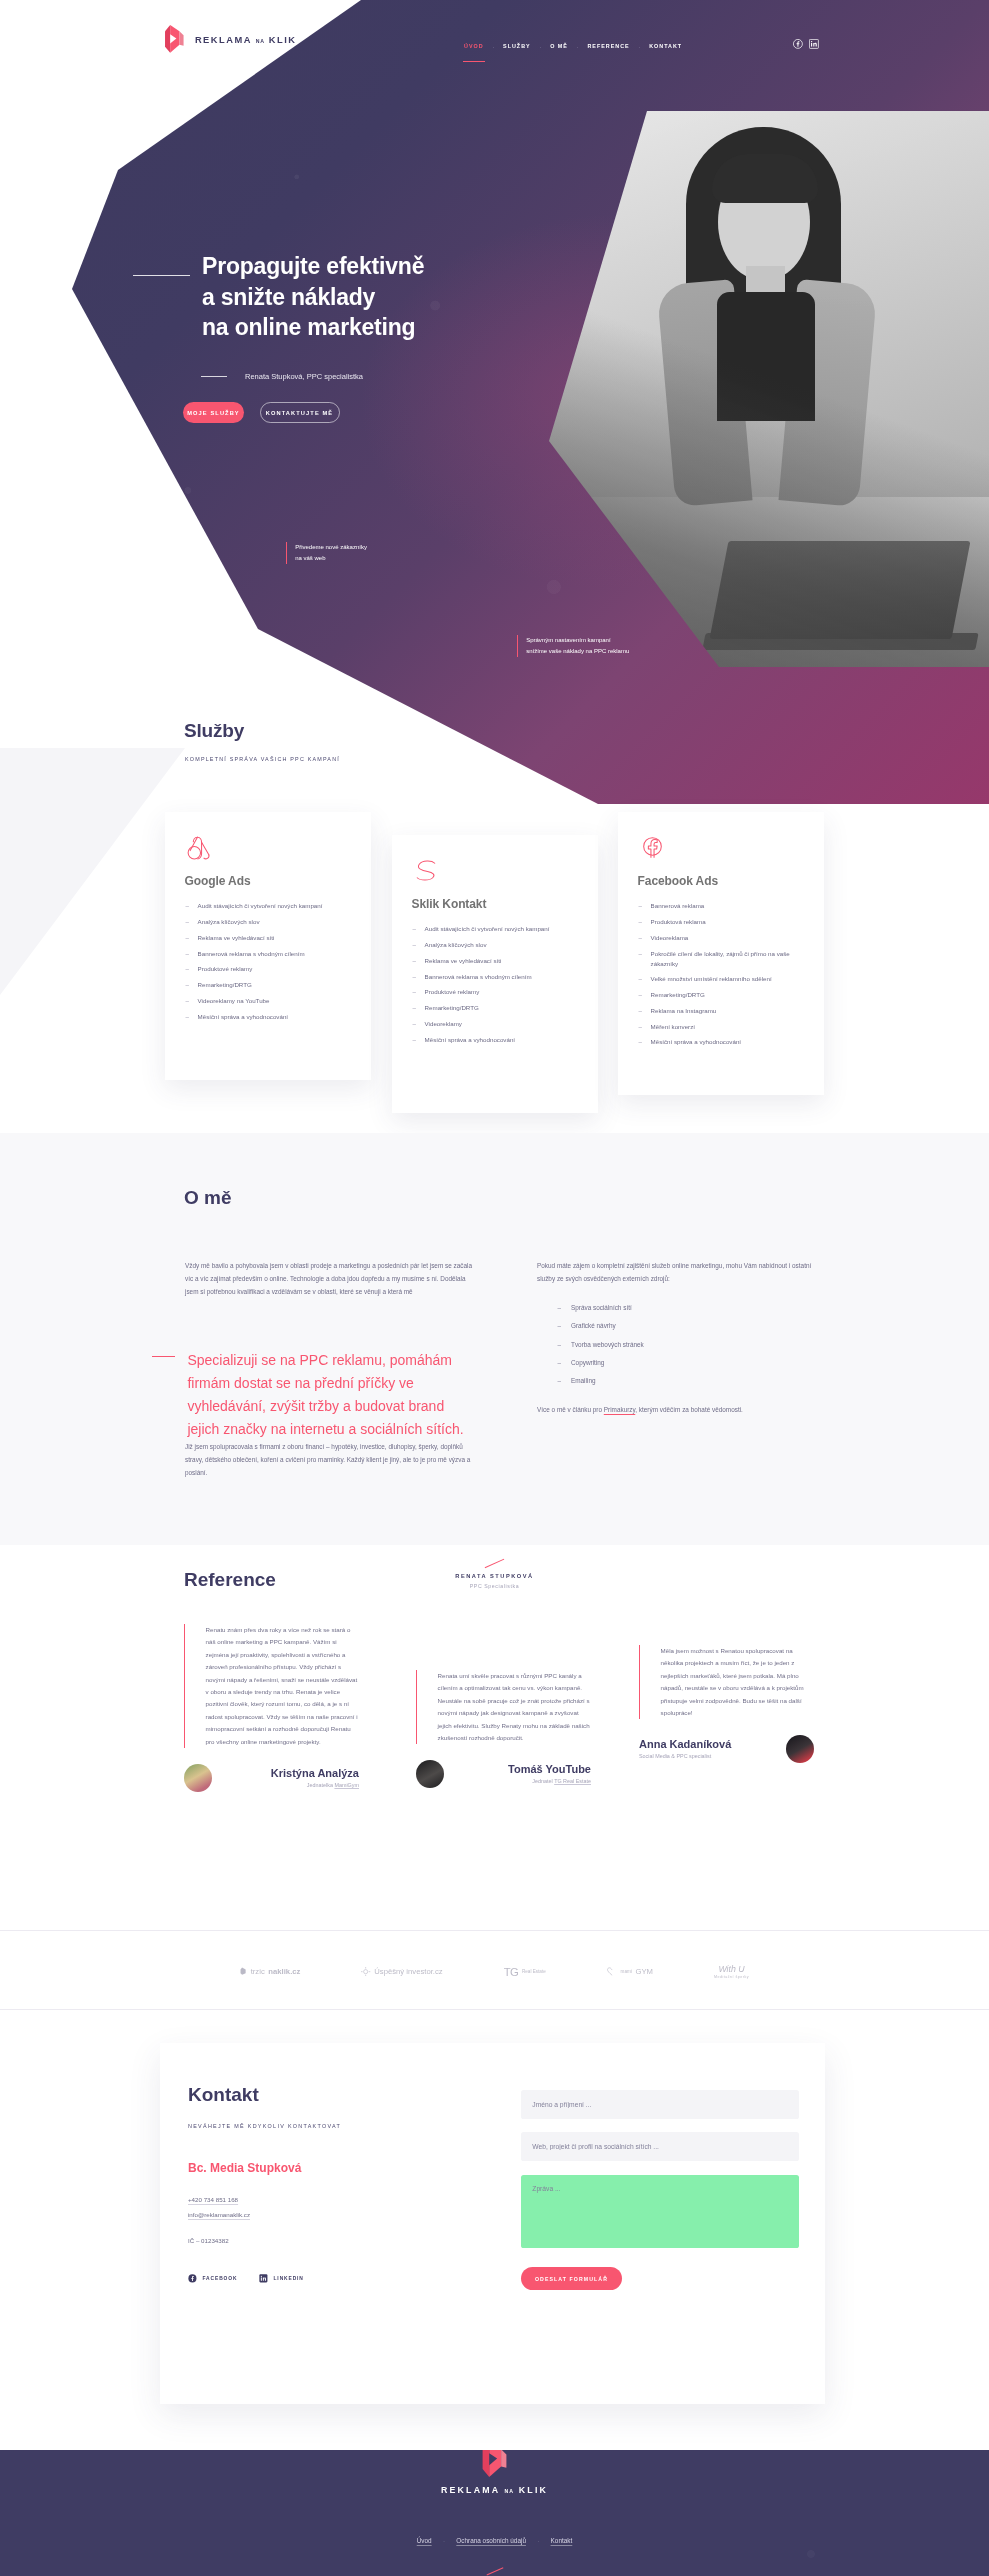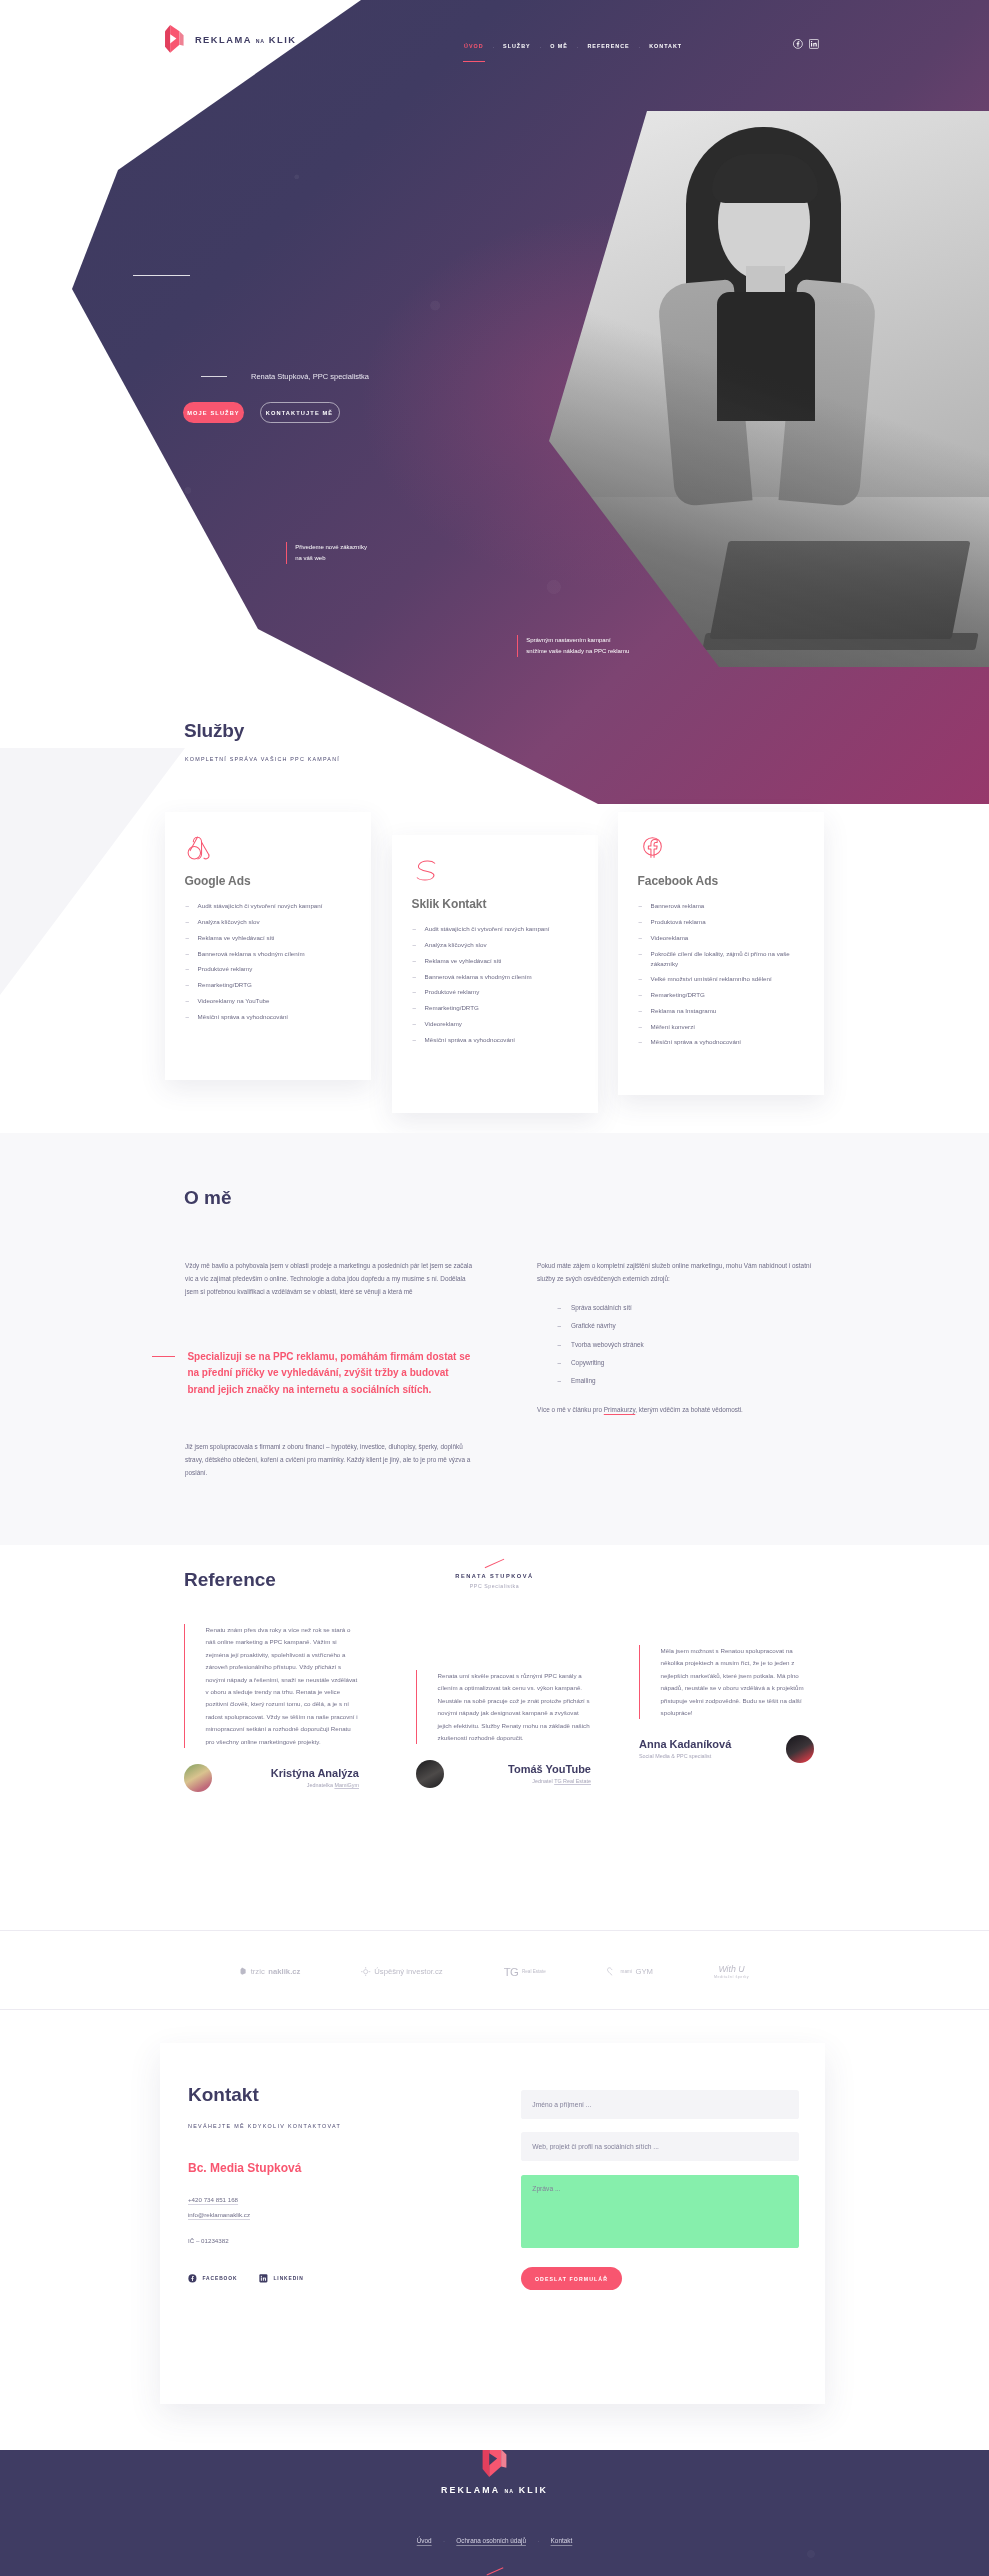--- a/index.html
+++ b/index.html
@@ -44,21 +44,21 @@
   .ph-face{position:absolute;left:63px;top:37px;width:92px;height:116px;background:#d6cfc8;border-radius:46px/61px;}
   .ph-hair-f{position:absolute;left:57px;top:27px;width:106px;height:49px;background:#312e2c;border-radius:53px 53px 20.6px 20.6px;}
   .ph-neck{position:absolute;left:91px;top:139px;width:39px;height:41px;background:#cbc3bb;}
   .ph-top{position:absolute;left:62px;top:165px;width:98px;height:129px;background:#2b2927;border-radius:12.4px 12.4px 0 0;}
   .ph-jacket-l{position:absolute;left:11.3px;top:155px;width:77px;height:222px;background:linear-gradient(180deg,#a9a49e,#8f8a84);border-radius:31px 9.3px 0 20.6px;transform:rotate(-5deg);}
   .ph-jacket-r{position:absolute;left:133px;top:155px;width:80px;height:222px;background:linear-gradient(180deg,#b2ada7,#94908a);border-radius:9.3px 31px 20.6px 0;transform:rotate(5deg);}
   .hero-photo-tint{position:absolute;inset:0;background:linear-gradient(200deg,rgba(61,58,95,0) 48%,rgba(120,60,104,.62) 78%,rgba(150,56,107,.85) 100%);}
 
   .hero-rule{position:absolute;left:133px;top:275px;width:57px;height:1px;background:#fff;opacity:.85;}
   .hero-h1{position:absolute;left:202px;top:251px;width:412px;color:#fff;font-size:23px;line-height:1.33;font-weight:700;letter-spacing:-0.2px;}
-  .hero-sub-wrap{position:absolute;left:201px;top:372px;display:flex;align-items:center;gap:24px;}
+  .hero-sub-wrap{position:absolute;left:201px;top:372px;display:flex;align-items:center;gap:18px;}
   .hero-sub-rule{width:26px;height:1px;background:#fff;opacity:.8;}
   .hero-sub{color:#e9e7f0;font-size:7.5px;}
   .hero-btns{position:absolute;left:183px;top:402px;display:flex;gap:15.5px;}
   .btn-pill{border-radius:12.4px;font-size:5.7px;letter-spacing:1.1px;font-weight:700;display:flex;align-items:center;justify-content:center;cursor:pointer;}
   .btn-primary{background:#f85670;color:#fff;width:61px;height:21px;border:none;}
   .btn-ghost{background:transparent;color:#fff;width:80px;height:21px;border:0.5px solid rgba(255,255,255,.55);}
 
   .hero-note{position:absolute;color:#fff;font-size:6px;line-height:1.85;padding-left:8.2px;border-left:1px solid #f85670;}
   .hero-note-1{left:286px;top:542px;}
   .hero-note-2{left:517px;top:635px;}
@@ -81,21 +81,21 @@
 
   
   .about-bg{position:absolute;left:0;top:1133px;width:989px;height:412px;background:#f8f8fa;}
   .about{position:absolute;left:0;top:1133px;width:989px;}
   .about-title{position:absolute;left:184px;top:54px;font-size:19px;font-weight:700;color:#3f3c63;}
   .about-col-l{position:absolute;left:185px;top:126px;width:289px;}
   .about-col-r{position:absolute;left:537px;top:126px;width:289px;}
   .p-body{font-size:6.4px;line-height:2.05;color:#6f6d88;}
   .about-hl-wrap{position:absolute;left:152px;top:216px;display:flex;gap:12.4px;align-items:flex-start;}
   .about-hl-rule{width:23px;height:1px;background:#f85670;margin-top:7.2px;flex:none;}
-  .about-hl{width:289px;font-size:10px;line-height:1.64;font-weight:700;color:#f85670;}
+  .about-hl{width:289px;font-size:14px;line-height:1.64;font-weight:400;color:#f85670;}
   .about-p2{position:absolute;left:185px;top:307px;width:289px;}
   .about-list{list-style:none;margin:17.5px 0 17.5px 20.6px;}
   .about-list li{position:relative;font-size:6.4px;line-height:1.5;color:#6f6d88;padding-left:13.4px;margin-bottom:8.8px;}
   .about-list li::before{content:"–";position:absolute;left:0;top:0;color:#8c8aa2;}
   .about-link{color:#6f6d88;text-decoration:underline;text-decoration-color:#f85670;text-underline-offset:1.5px;}
   .sig{position:absolute;left:0;top:430px;width:989px;text-align:center;}
   .sig-stroke{display:block;width:20.6px;height:1px;background:#f85670;margin:0 auto 9.3px;transform:rotate(-24deg);}
   .sig-name{font-size:5.7px;letter-spacing:1.5px;font-weight:700;color:#3f3c63;}
   .sig-role{margin-top:4.1px;font-size:5.2px;letter-spacing:0.6px;color:#a6a4b8;}
 
@@ -194,20 +194,25 @@
           <div class="ph-hair-f"></div>
         <div class="ph-neck"></div>
           <div class="ph-jacket-l"></div>
           <div class="ph-jacket-r"></div>
         <div class="ph-top"></div>
       </div>
       <div class="hero-photo-tint"></div>
     </div>
 
     <div class="hero-rule"></div>
+    <h1 class="hero-h1">
+      <span>Propagujte efektivně</span><br>
+      <span>a snižte náklady</span><br>
+      <span>na online marketing</span>
+    </h1>
     <div class="hero-sub-wrap">
       <span class="hero-sub-rule"></span>
       <span class="hero-sub">Renata Stupková, PPC specialistka</span>
     </div>
     <div class="hero-btns">
       <button class="btn-pill btn-primary">MOJE SLUŽBY</button>
       <button class="btn-pill btn-ghost">KONTAKTUJTE MĚ</button>
     </div>
     <div class="hero-note hero-note-1">
       <div>Přivedeme nové zákazníky</div>

